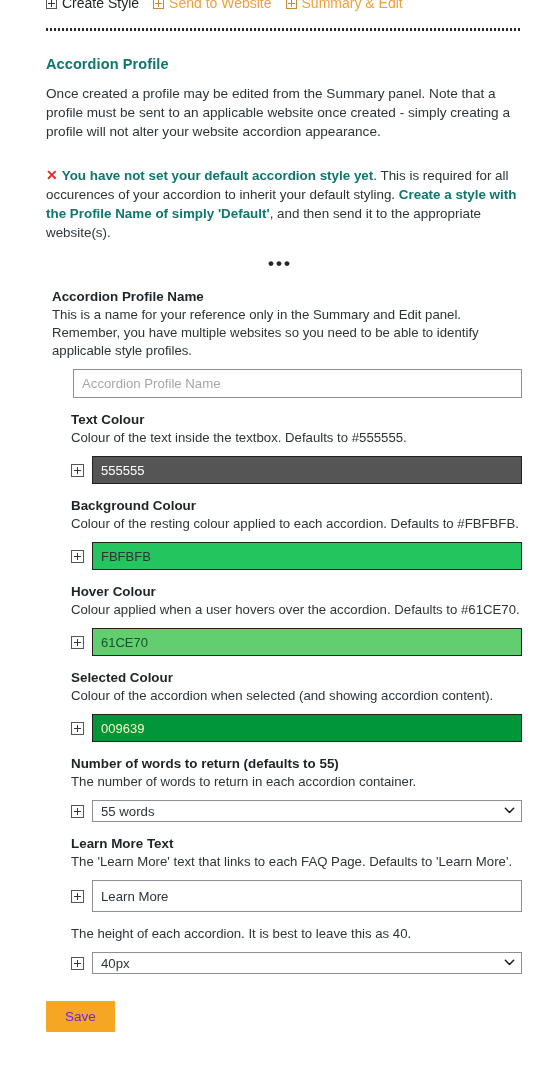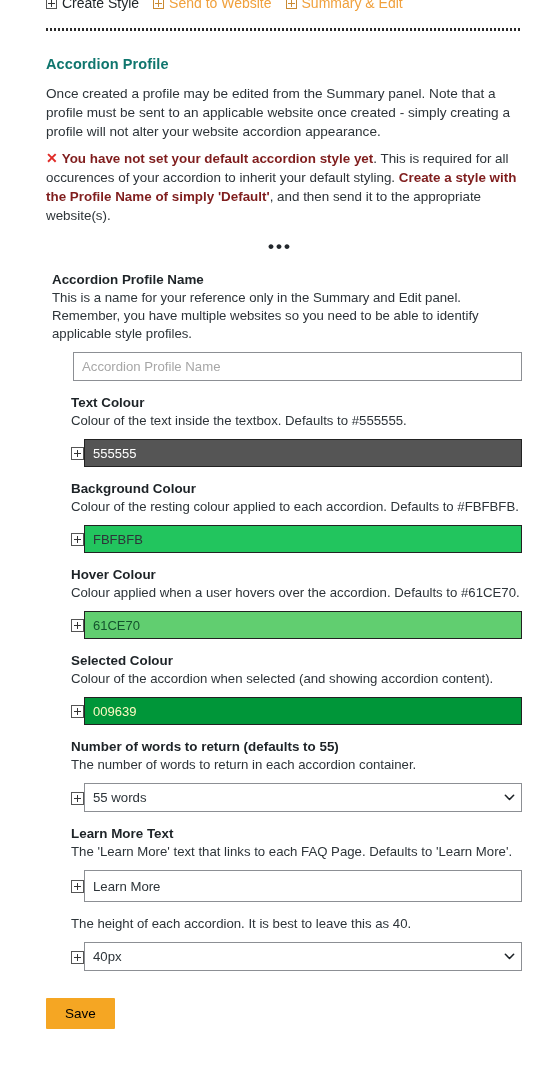--- a/index.html
+++ b/index.html
@@ -85,33 +85,33 @@
     font-size: 14.5px;
     font-weight: bold;
     margin: 0 0 12px 0;
     color: #0f766e;
     letter-spacing: .1px;
   }
 
   p.intro {
     font-size: 13.6px;
     line-height: 19px;
-    margin: 0 0 8px 0;
+    margin: 0 0 25px 0;
     color: #2d3439;
     max-width: 478px;
   }
 
   p.alert {
     font-size: 13.4px;
     line-height: 19px;
     margin: 0 0 10px 0;
     color: #2d3439;
     max-width: 478px;
   }
-  p.alert b { font-weight: bold; color: #7f1d1d; }
+  p.alert b { font-weight: bold; color: #0f766e; }
   .xmark {
     color: #e02b27;
     font-weight: bold;
     font-size: 14px;
     margin-right: 4px;
   }
 
   .dots-divider {
     text-align: center;
     font-size: 17px;
@@ -140,20 +140,21 @@
     font-weight: normal;
     color: #2d3439;
     line-height: 18px;
     margin: 0 0 9px 0;
     max-width: 462px;
   }
 
   .control-row {
     display: flex;
     align-items: stretch;
+    gap: 8px;
   }
   .control-row .boxplus {
     width: 13px;
     height: 13px;
     align-self: center;
     margin-top: 1px;
   }
   .control-row .boxplus::before { left: 2px; right: 2px; top: 5px; }
   .control-row .boxplus::after  { top: 2px; bottom: 2px; left: 5px; }
 
@@ -185,21 +186,21 @@
     outline: none;
     border-radius: 0;
   }
 
   .select-wrap {
     flex: 1 1 auto;
     position: relative;
   }
   .select-input {
     width: 100%;
-    height: 29px;
+    height: 22px;
     border: 1px solid #8c8f94;
     background: #fff;
     font-family: "Liberation Sans", sans-serif;
     font-size: 13.2px;
     color: #2d3439;
     padding: 0 26px 0 8px;
     outline: none;
     border-radius: 0;
     appearance: none;
     -webkit-appearance: none;
@@ -211,21 +212,21 @@
     width: 9px;
     height: 9px;
     margin-top: -6px;
     pointer-events: none;
   }
   .chev svg { display: block; }
 
   .save-row { padding-left: 0; margin-top: 27px; }
   .save-button {
     background: #f5a623;
-    color: #000000;
+    color: #6d28d9;
     border: none;
     font-family: "Liberation Sans", sans-serif;
     font-size: 13.5px;
     padding: 8px 19px;
     cursor: pointer;
     border-radius: 1px;
     line-height: 15px;
   }
 </style>
 </head>

